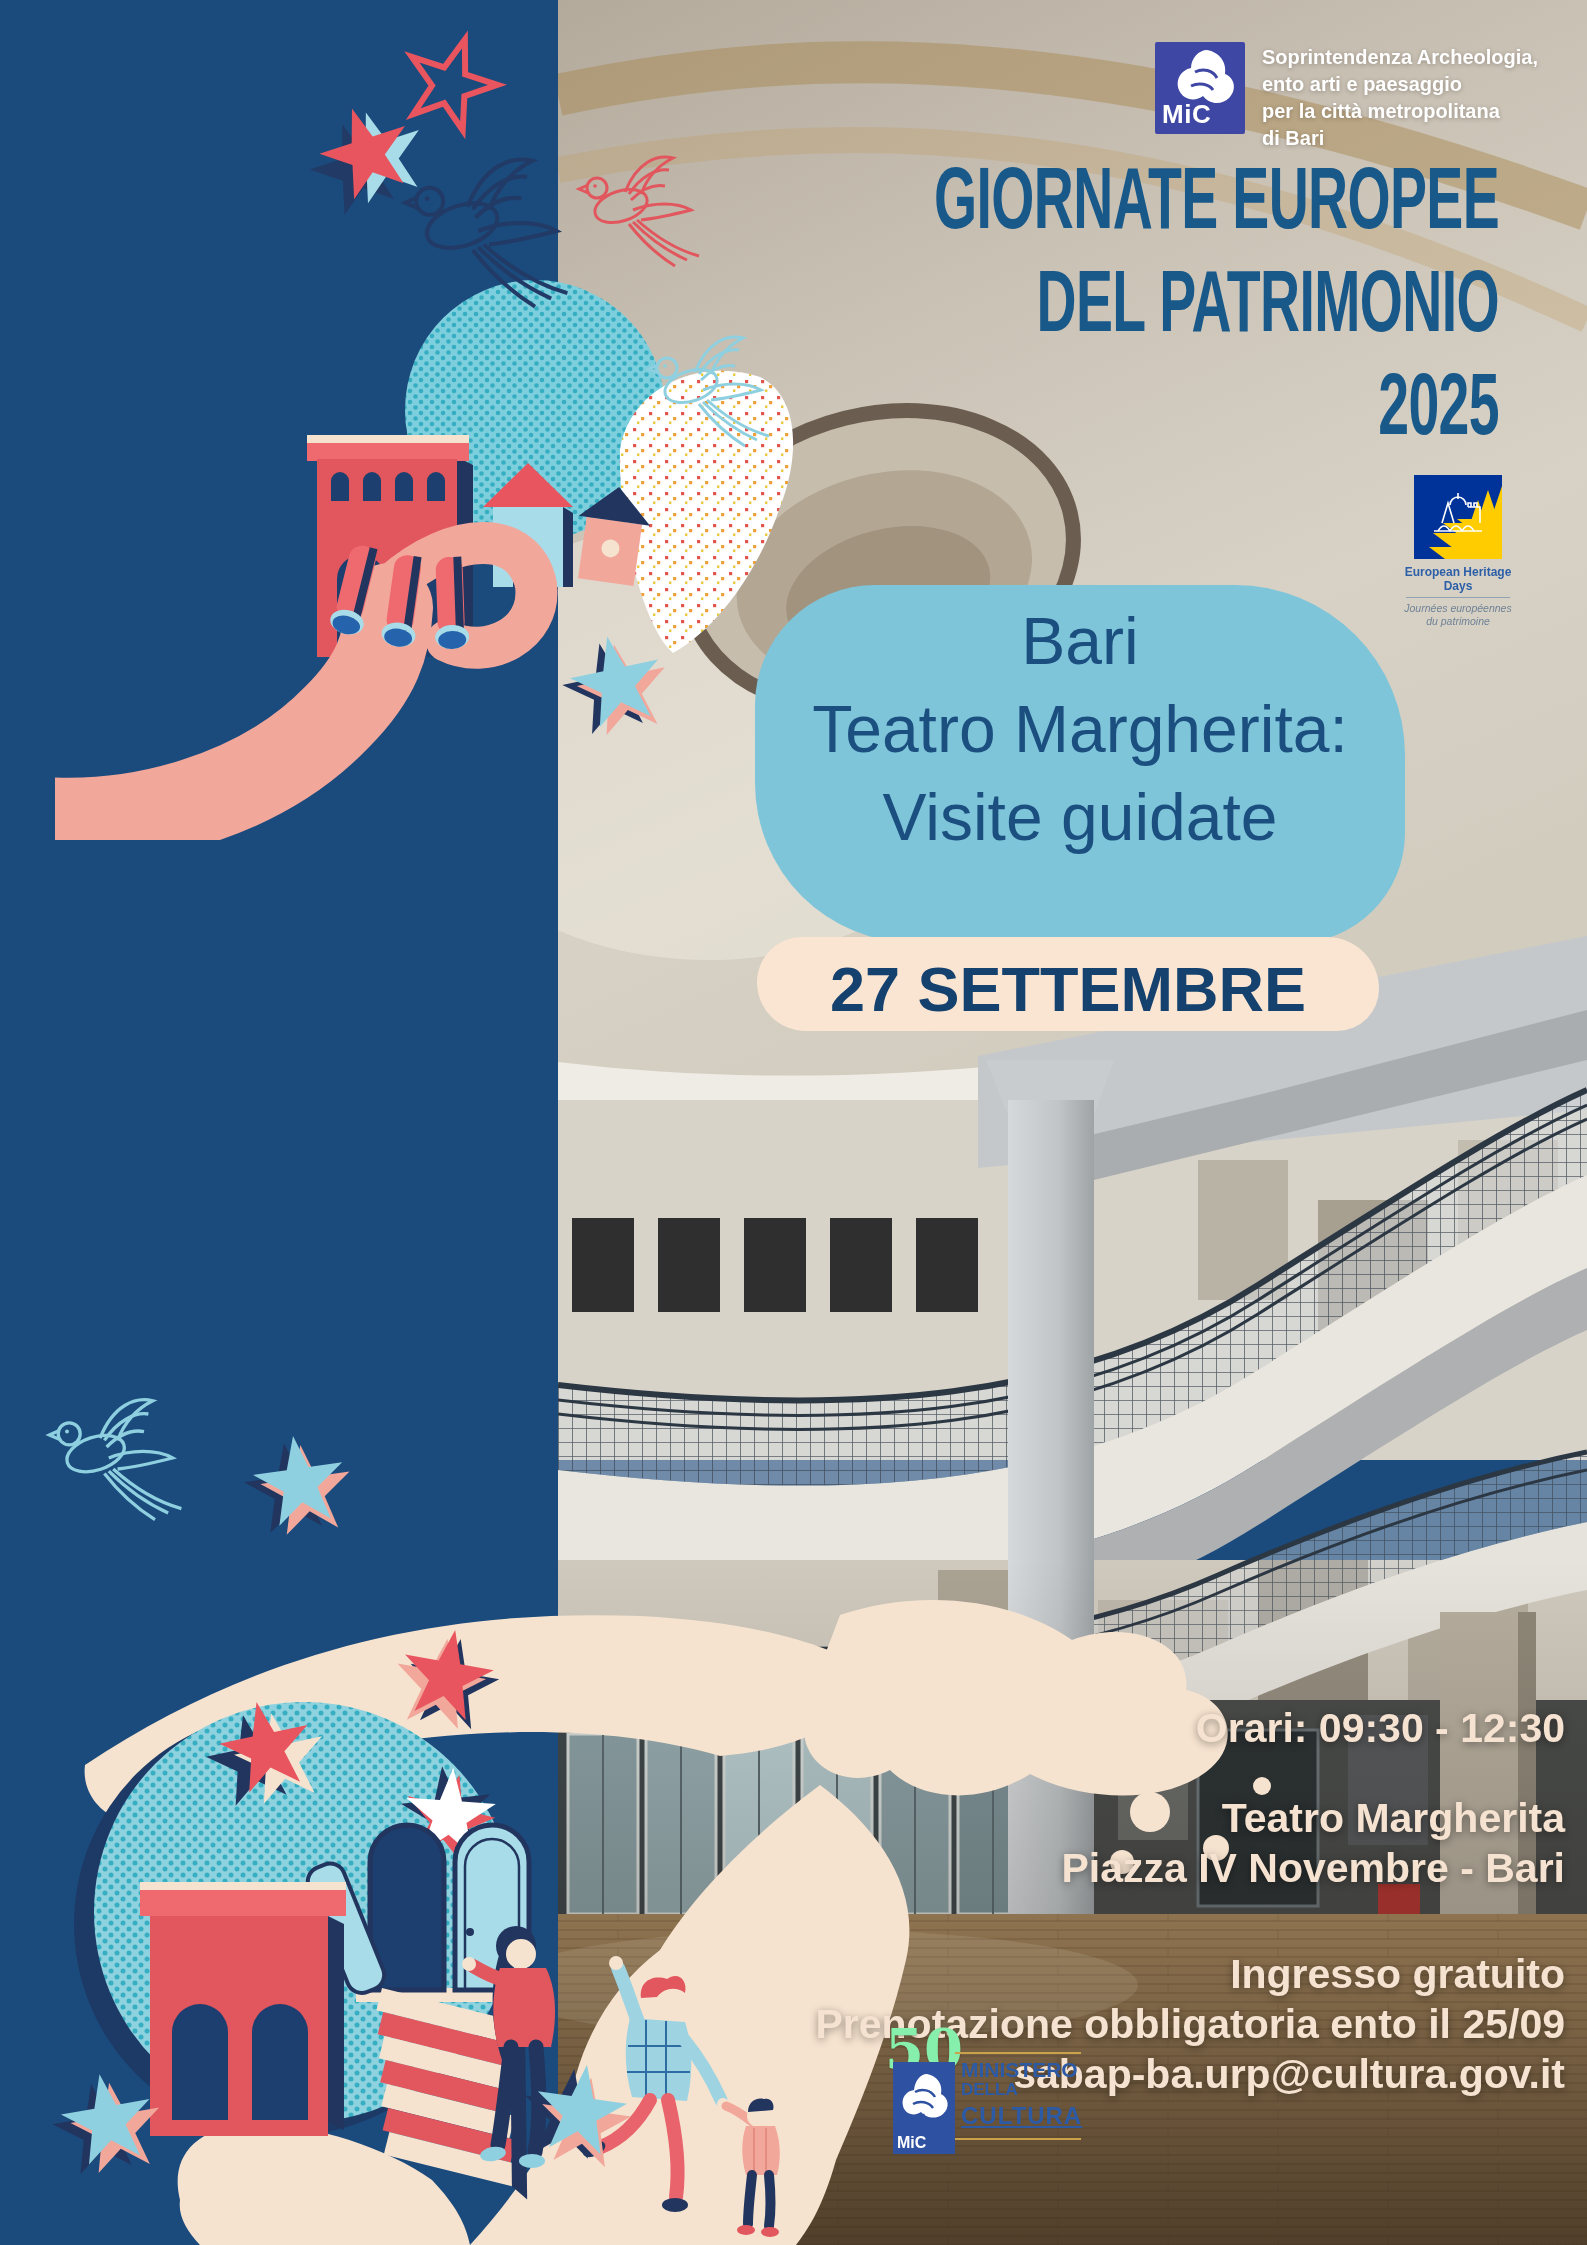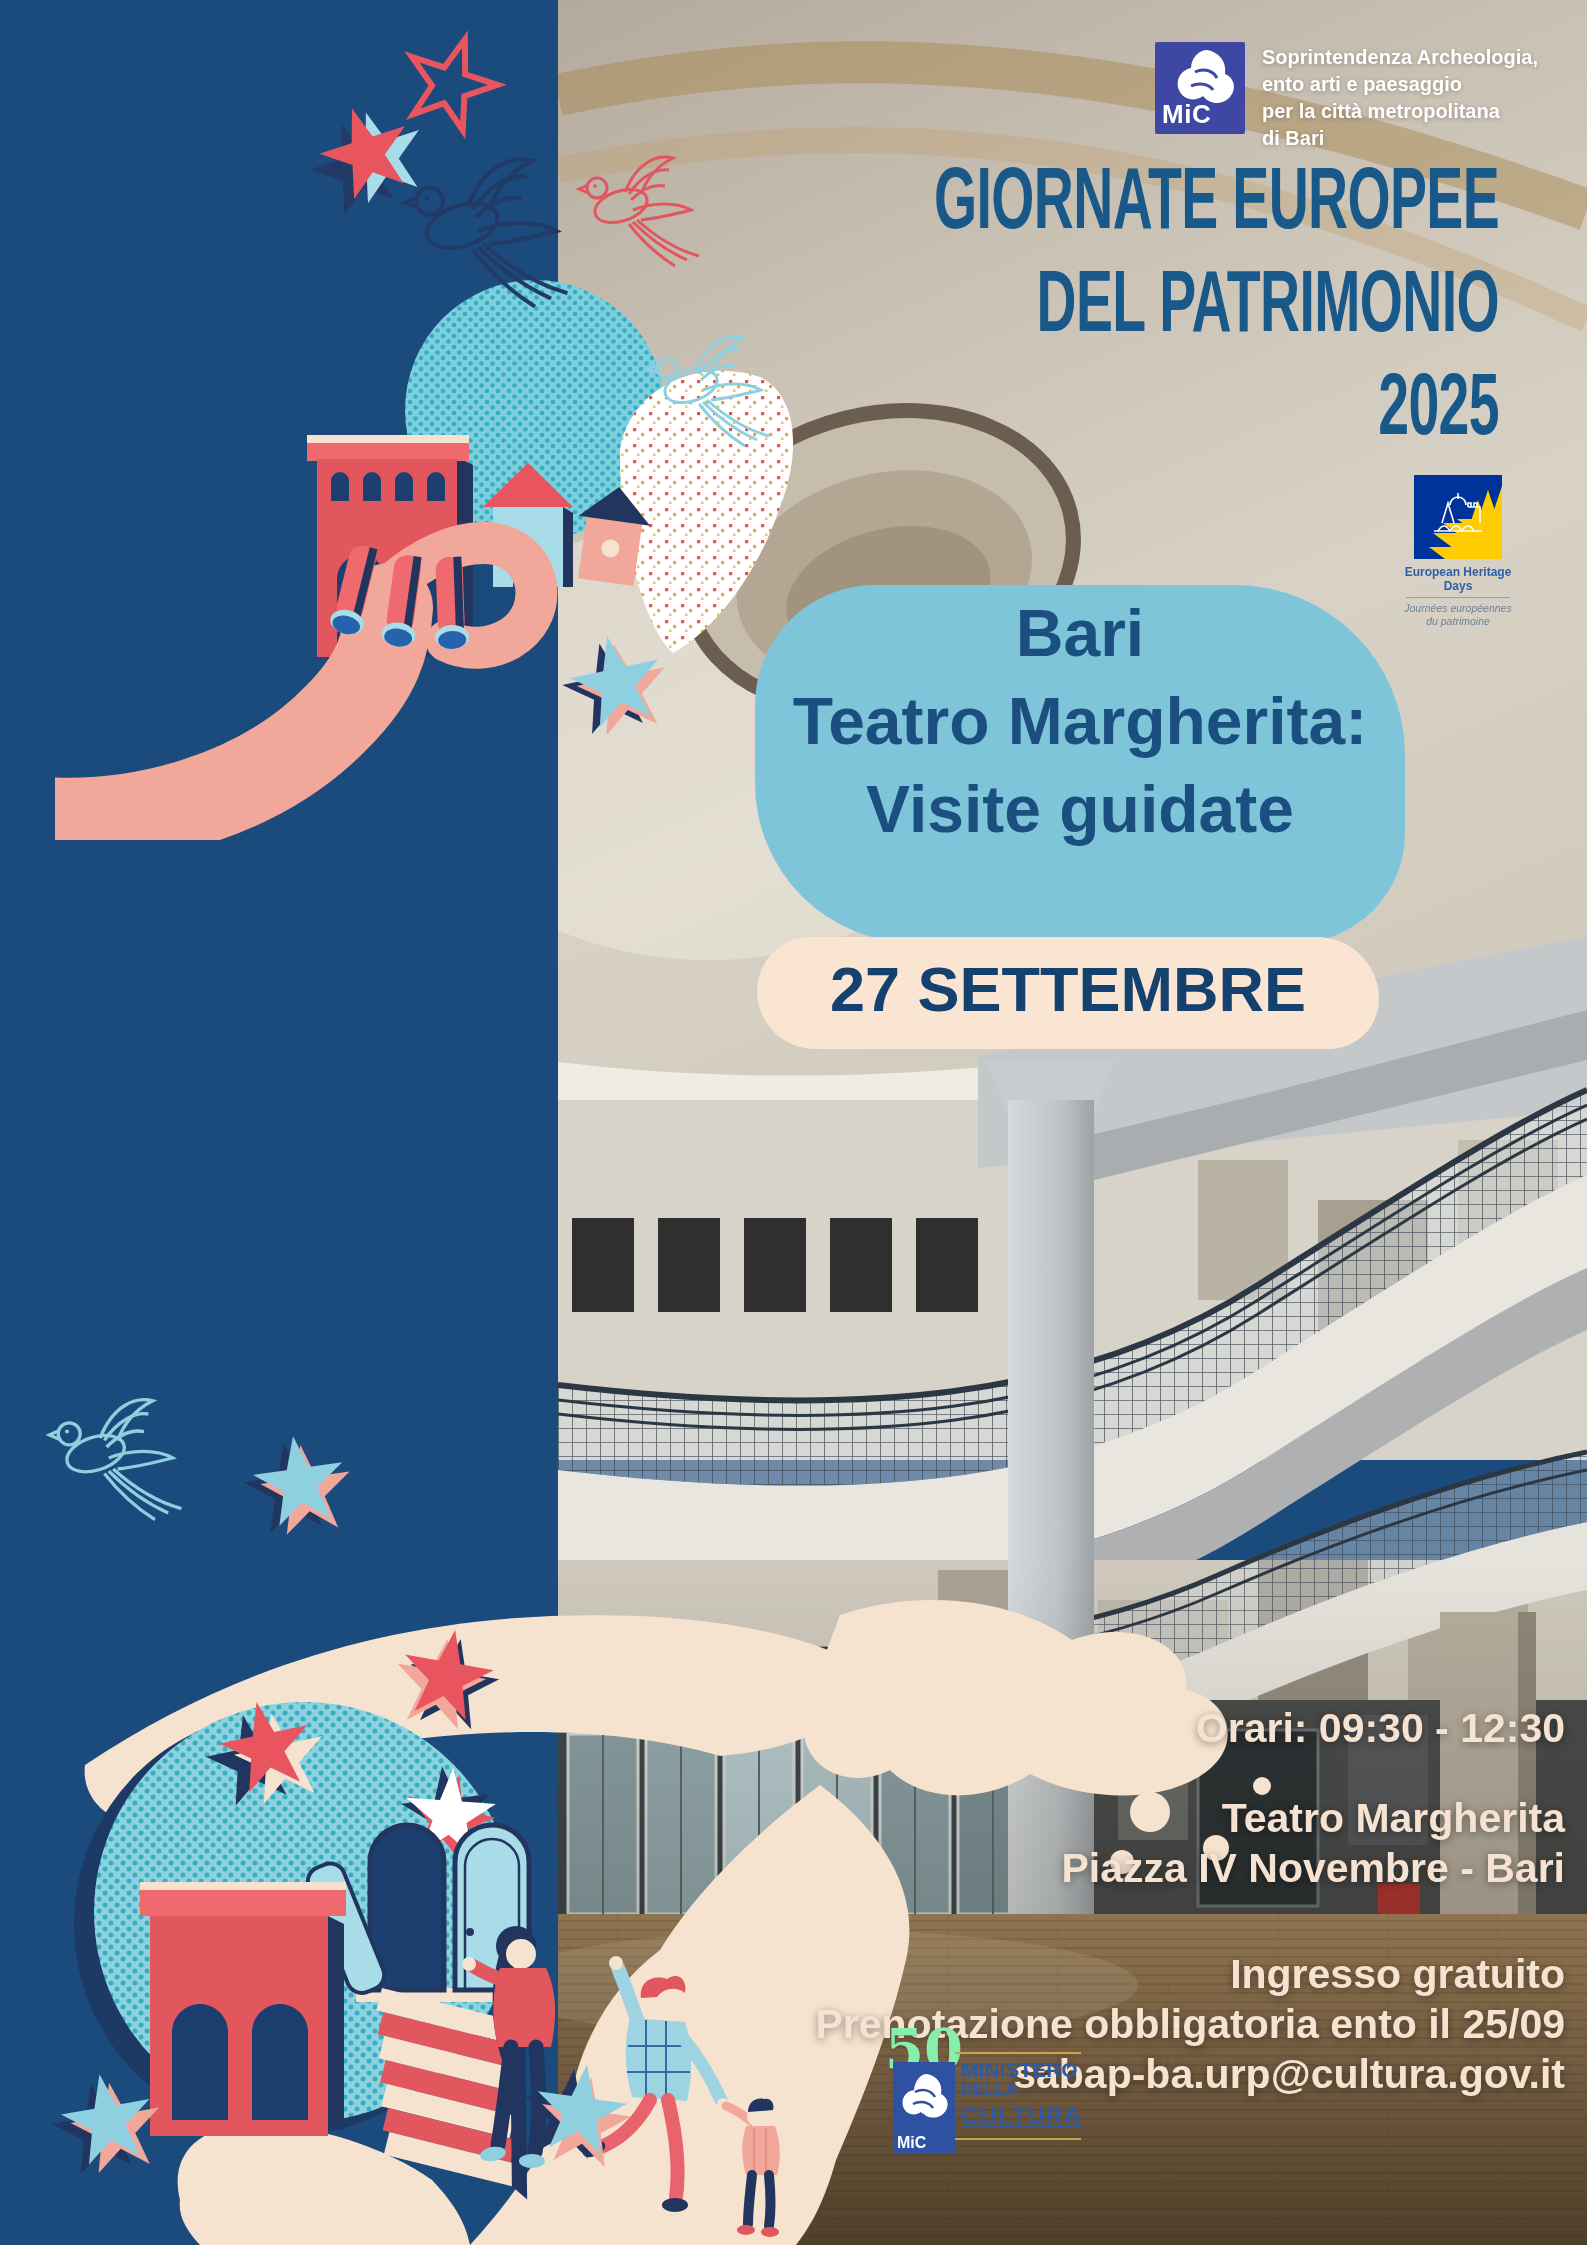--- a/index.html
+++ b/index.html
@@ -17,22 +17,22 @@
          font-size:88px;line-height:103px;letter-spacing:-1px;transform:scaleX(.63);transform-origin:100% 0;}
   
   .ehd{left:1398px;top:475px;width:120px;text-align:center;}
   .ehd-sq{position:relative;margin:0 auto;width:88px;height:84px;background:#003399;}
   .ehd-en{margin-top:6px;color:#2d5fa8;font-size:12px;font-weight:bold;}
   .ehd-div{margin:4px 8px;border-top:1px solid #8fa3b5;}
   .ehd-fr{color:#6f8296;font-size:10.5px;line-height:13px;font-style:italic;}
   
   .event-box{left:755px;top:585px;width:650px;height:358px;background:#7fc5d9;
              border-radius:120px 170px 110px 160px;text-align:center;color:#1b4f80;
-             font-size:66px;font-weight:bold;line-height:88px;padding-top:4px;box-sizing:border-box;}
-  .date-pill{left:757px;top:937px;width:622px;height:112px;background:#f9e5d2;
+             font-size:66px;font-weight:normal;line-height:88px;padding-top:12px;box-sizing:border-box;}
+  .date-pill{left:757px;top:937px;width:622px;height:94px;background:#f9e5d2;
              border-radius:54px 62px 50px 58px;text-align:center;color:#15416f;
              font-size:63px;font-weight:bold;line-height:104px;}
   
   .info{right:22px;top:1703px;width:760px;text-align:right;color:#f6e2d0;font-weight:bold;
         font-size:41px;line-height:50px;text-shadow:0 2px 8px rgba(0,0,0,.4);}
   .info .gap1{height:40px;}
   .info .gap2{height:56px;}
   
   .ministry{left:885px;top:2016px;width:200px;height:150px;}
   .m50{position:absolute;left:0;top:0;font-family:"DejaVu Serif",serif;font-size:56px;font-weight:bold;color:#86efac;

